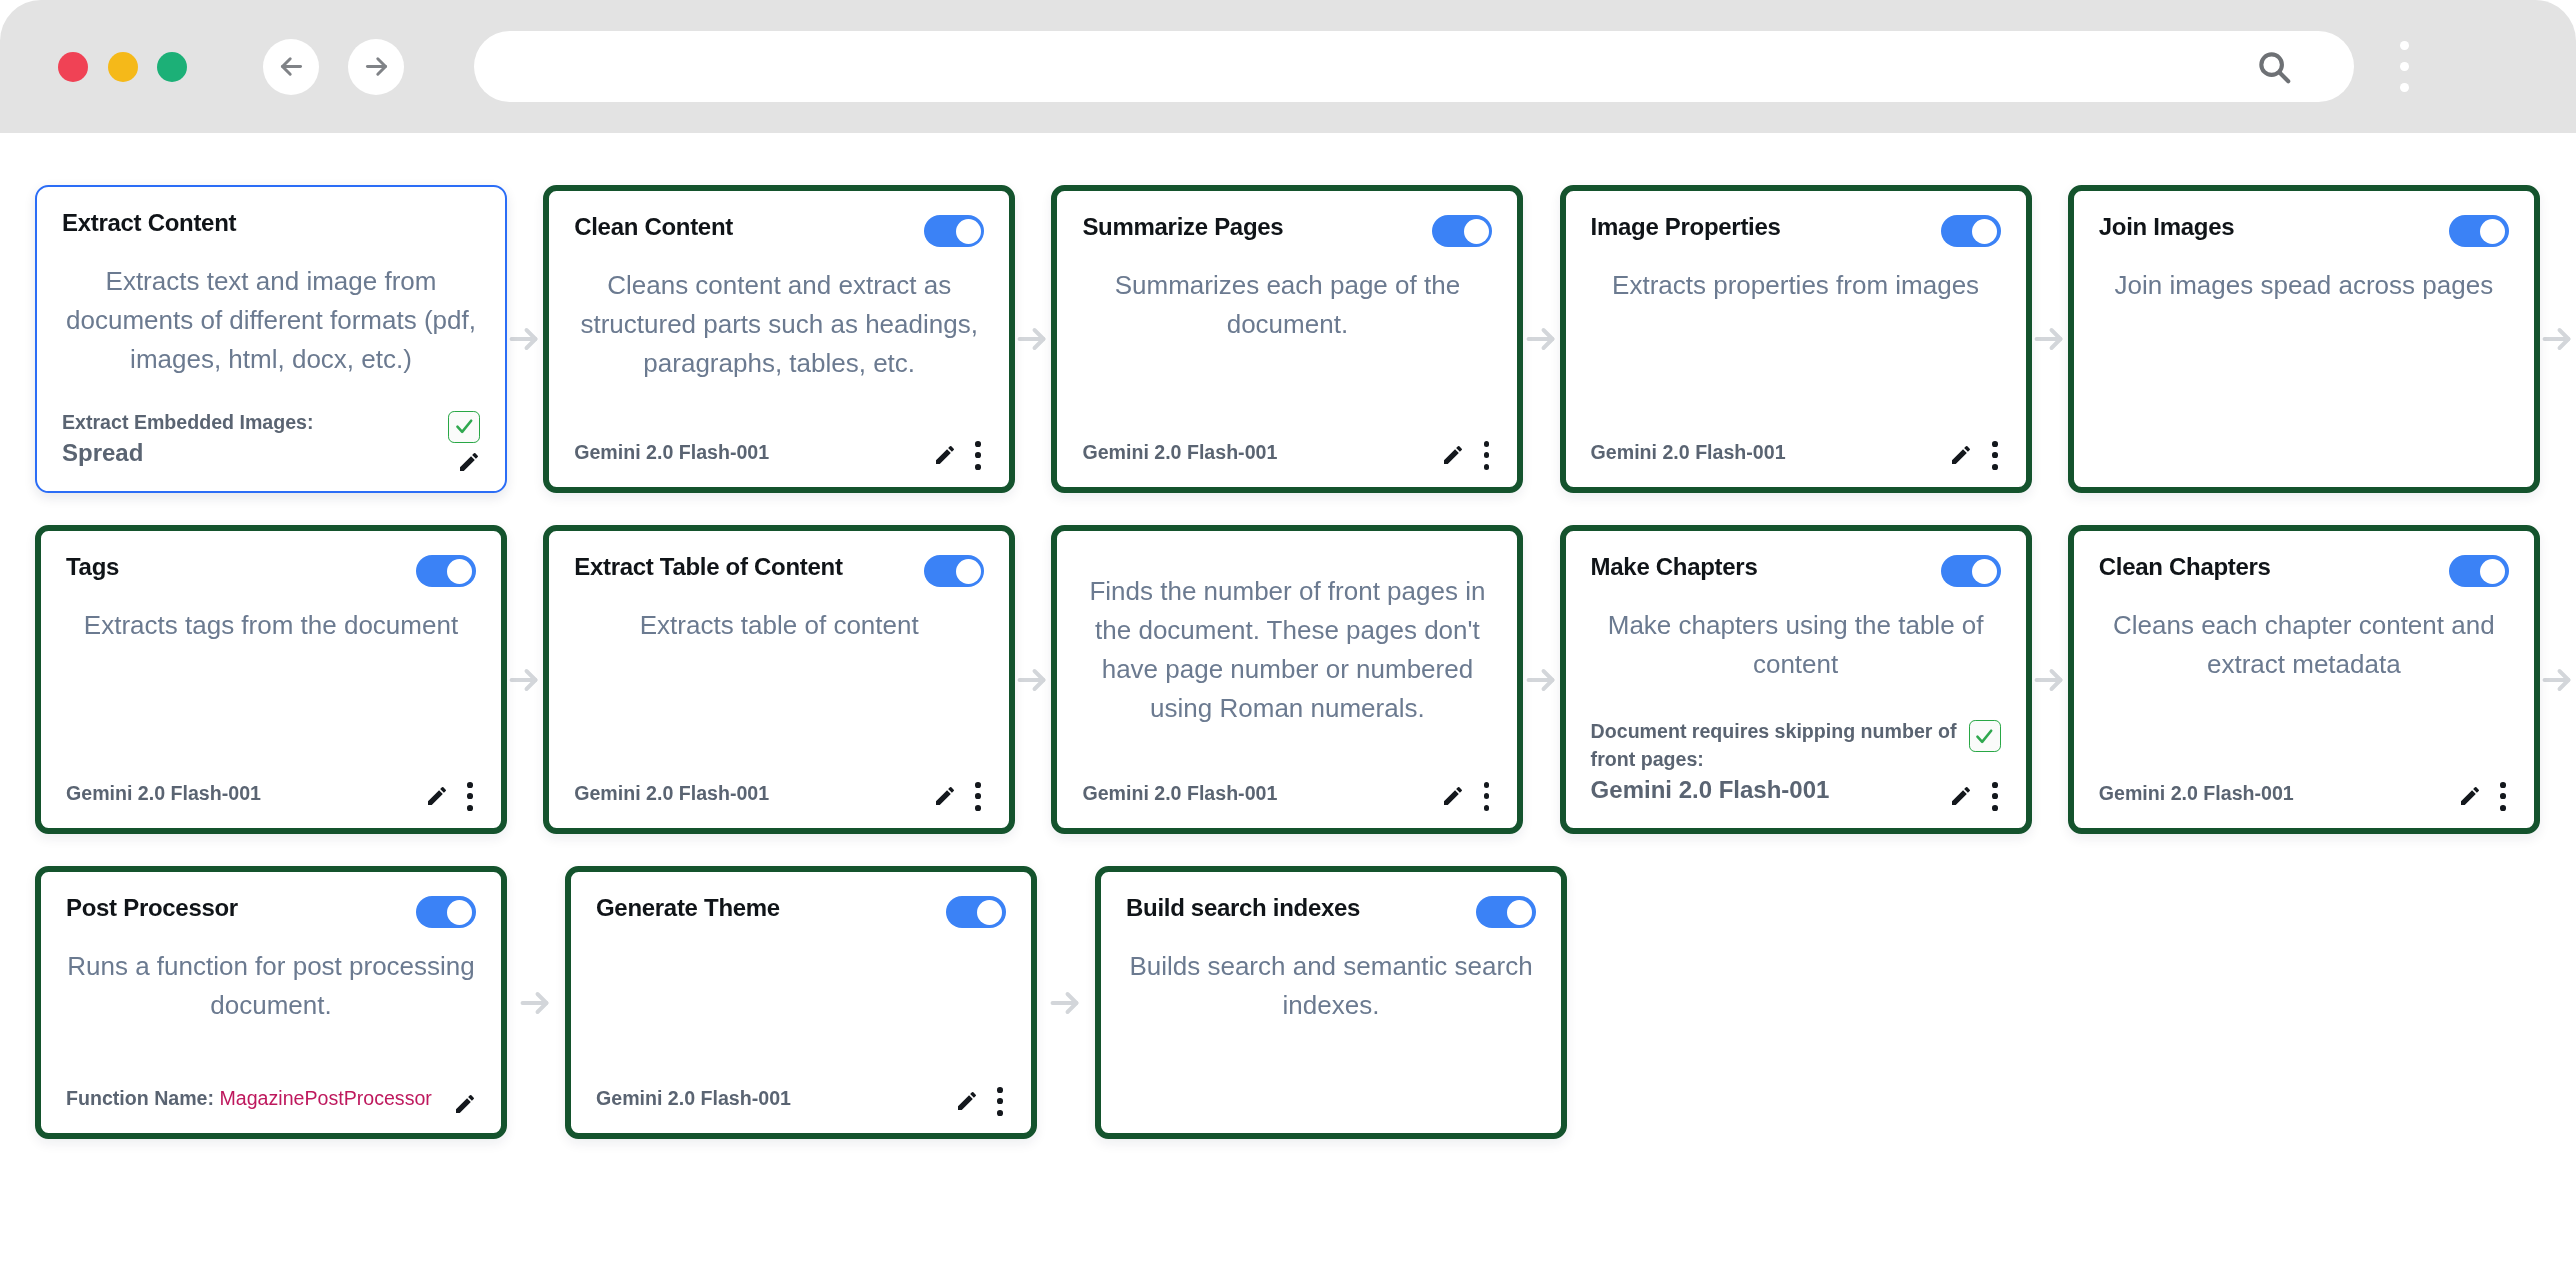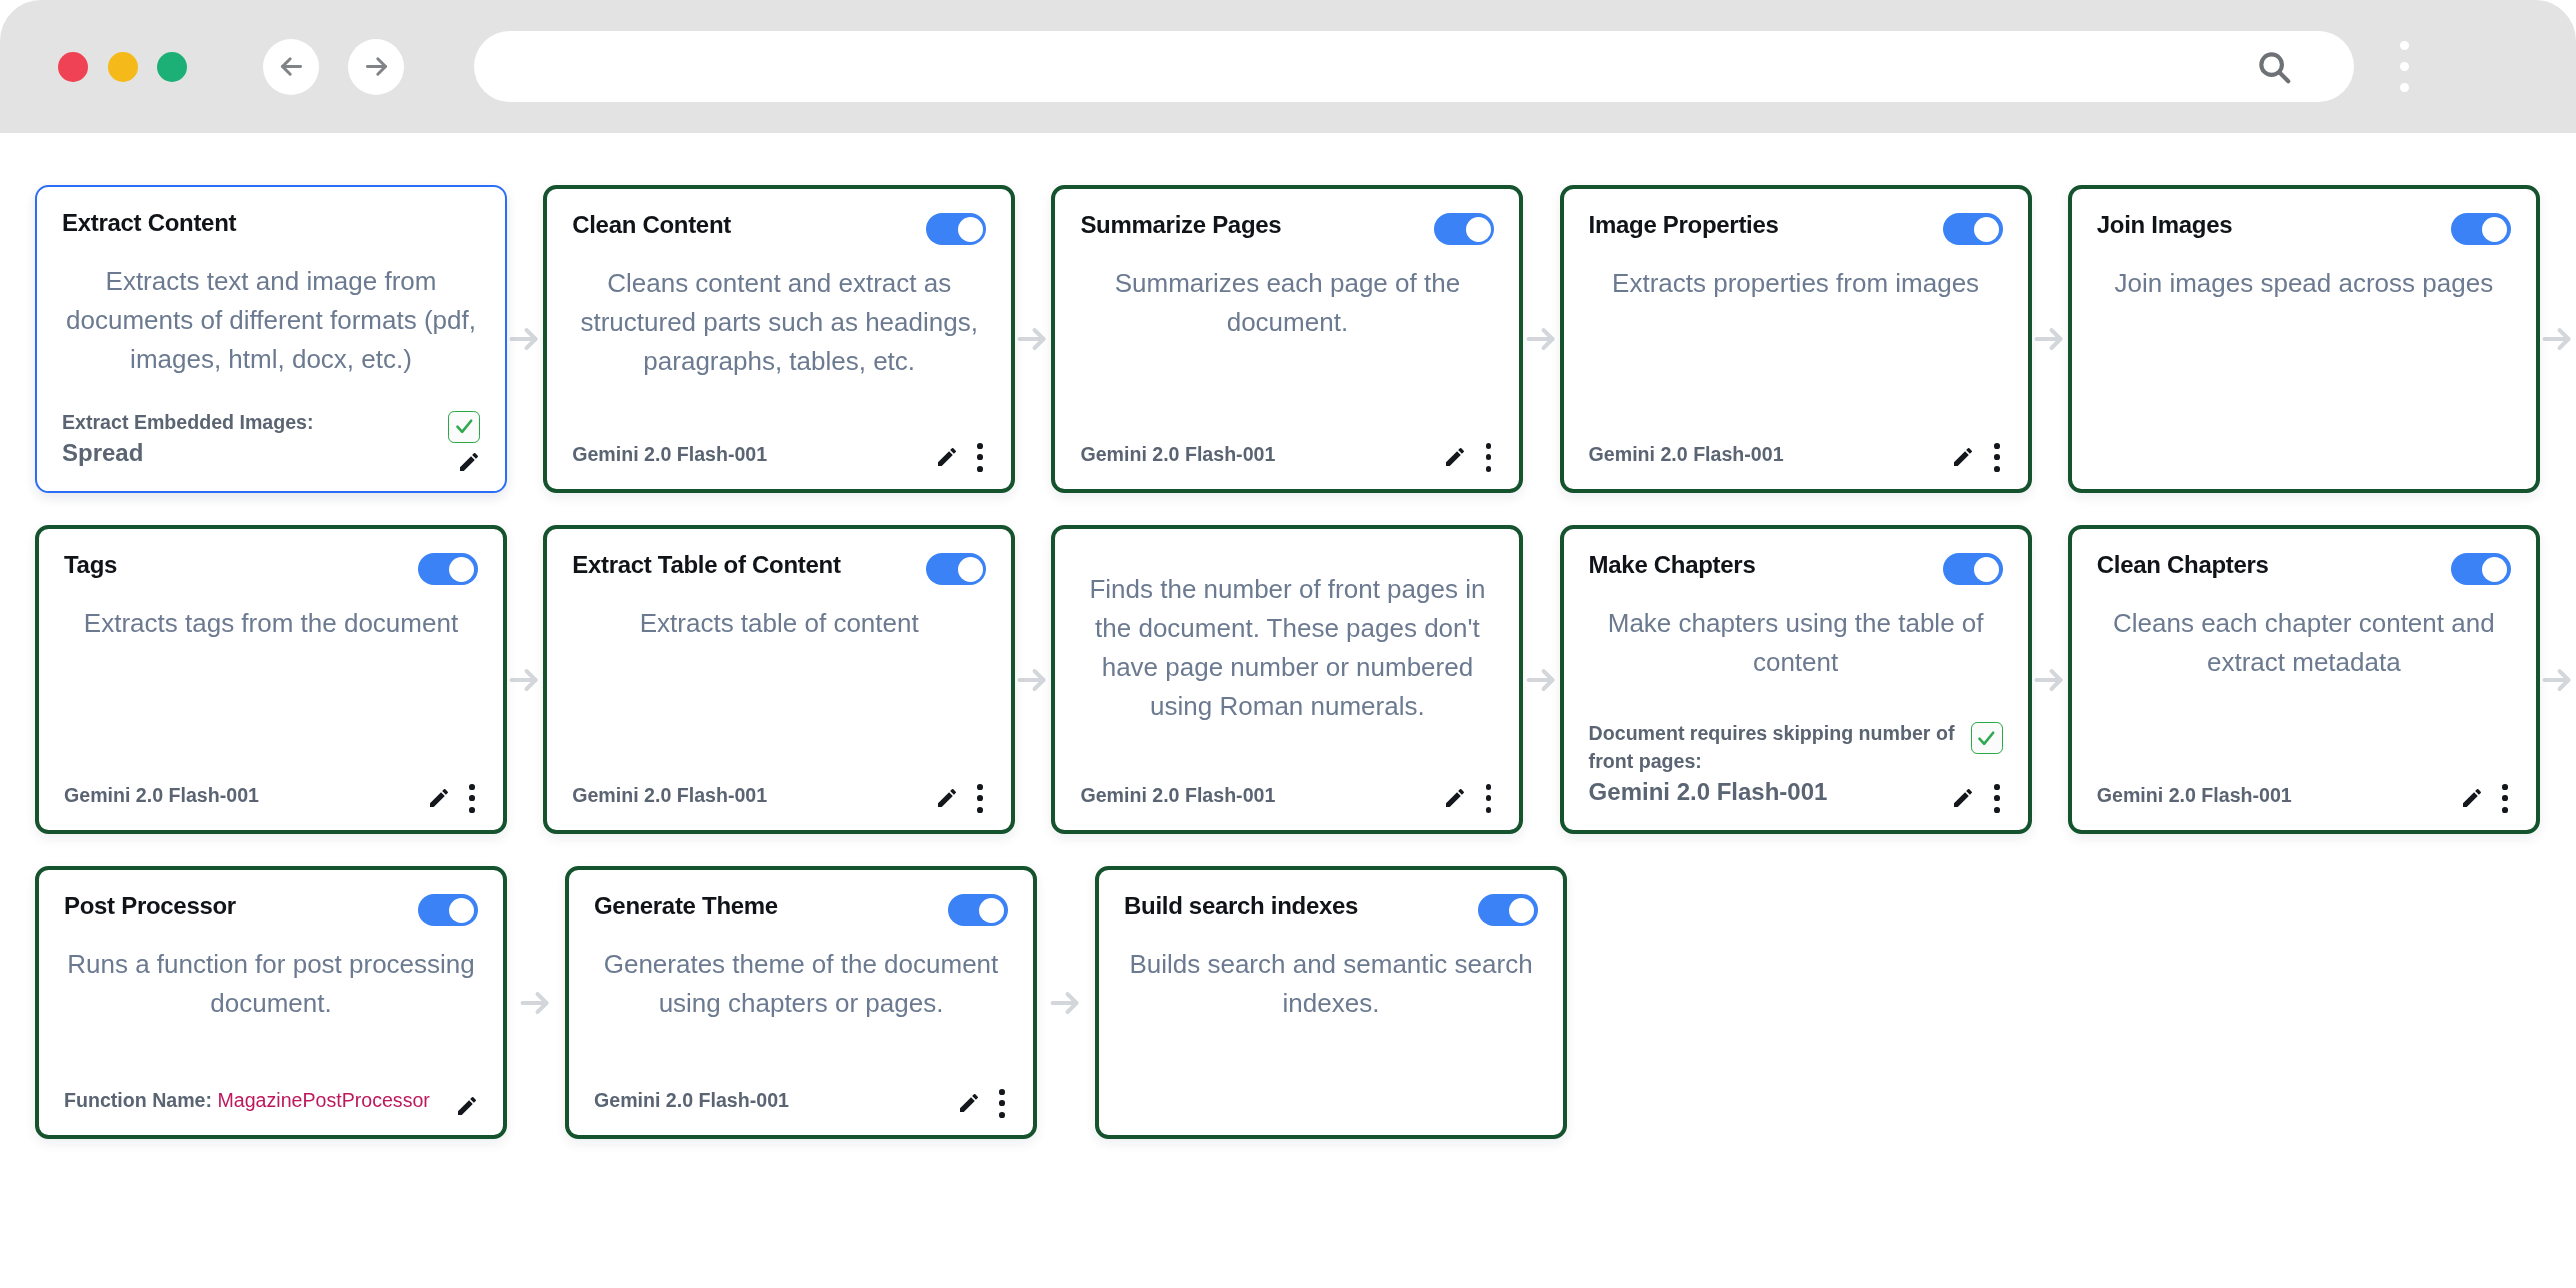--- a/index.html
+++ b/index.html
@@ -58,21 +58,21 @@
     align-items: flex-start;
     padding-left: 35px;
     margin-bottom: 32px;
   }
 
   .cardwrap { position: relative; display: flex; align-items: center; }
 
   .card {
     width: 472px;
     background: #fff;
-    border: 4px solid #14532d;
+    border: 6px solid #14532d;
     border-radius: 13.4px;
     box-shadow: 0 4.1px 11.3px rgba(20,30,60,0.07);
     padding: 23px 25px 20.6px 25px;
     position: relative;
     display: flex; flex-direction: column;
   }
   .card.selected { border: 2.1px solid #2b6df6; box-shadow: 0 4.1px 11.3px rgba(20,30,60,0.10); }
   .card.h-tall  { height: 308px; }
   .card.h-mid   { height: 309px; }
   .card.h-short { height: 273px; }
@@ -546,21 +546,20 @@
         </svg>
       </div>
       <div class="cardwrap">
         <div class="card h-short">
           <div class="card-head">
             <div class="card-title">Generate Theme</div>
             <div class="toggle">
               <span class="knob"></span>
             </div>
           </div>
-          <div class="card-desc">Generates theme of the document using chapters or pages.</div>
           <div class="card-spacer"></div>
           <div class="meta-row">
             <div>
               <div class="meta-text">Gemini 2.0 Flash-001</div>
             </div>
           </div>
           <div class="card-footer">
             <span class="icon-btn">
               <svg width="24" height="24" viewBox="0 0 24 24" fill="#14181d">
                 <path d="M3 17.25V21h3.75L17.81 9.94l-3.75-3.75L3 17.25zM20.71 7.04a1 1 0 0 0 0-1.41l-2.34-2.34a1 1 0 0 0-1.41 0l-1.83 1.83 3.75 3.75 1.83-1.83z"></path>

